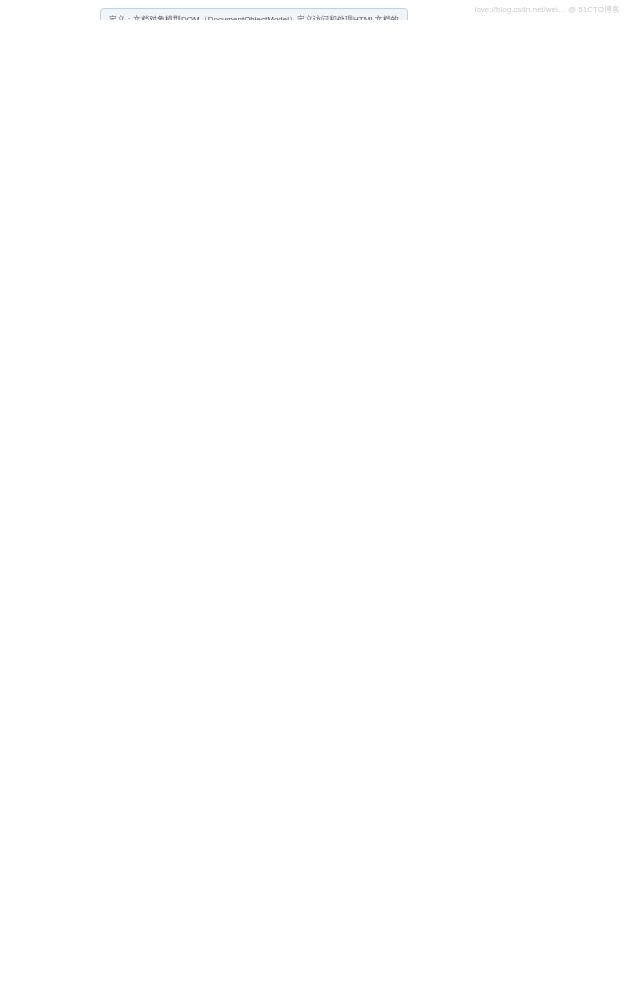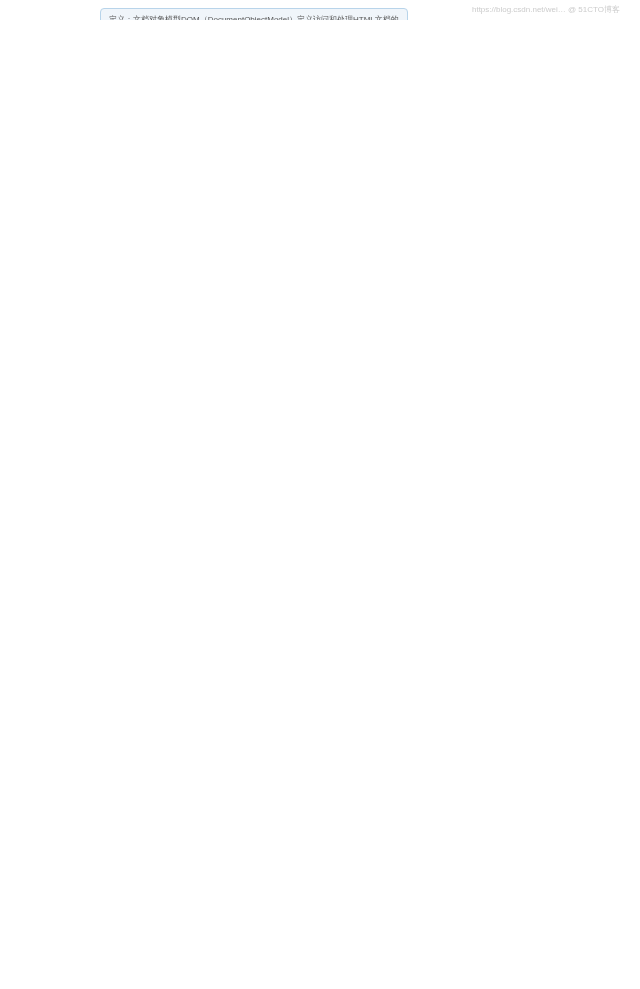--- a/index.html
+++ b/index.html
@@ -226,14 +226,14 @@
           <span class="txt">document.documentElement.clientWidth表示HTML文档所在窗口的当前宽度</span>
         </div>
  </div>
 </div>
 <div class="lvl2 row" style="top:967px;left:215px"><div class="node sm" style="white-space:pre;font-size:7px">兼容浏览器javascript方案：
 var w= document.documentElement.clientWidth ||
 document.body.clientWidth;
 var h= document.documentElement.clientHeight ||
 document.body.clientHeight;</div></div>
 
-<div class="wm2">https://blog.csdn.net/wei… @ 51CTO博客</div>
+<div class="wm2">love://blog.csdn.net/wei… @ 51CTO博客</div>
 </div>
 
 </body></html>

